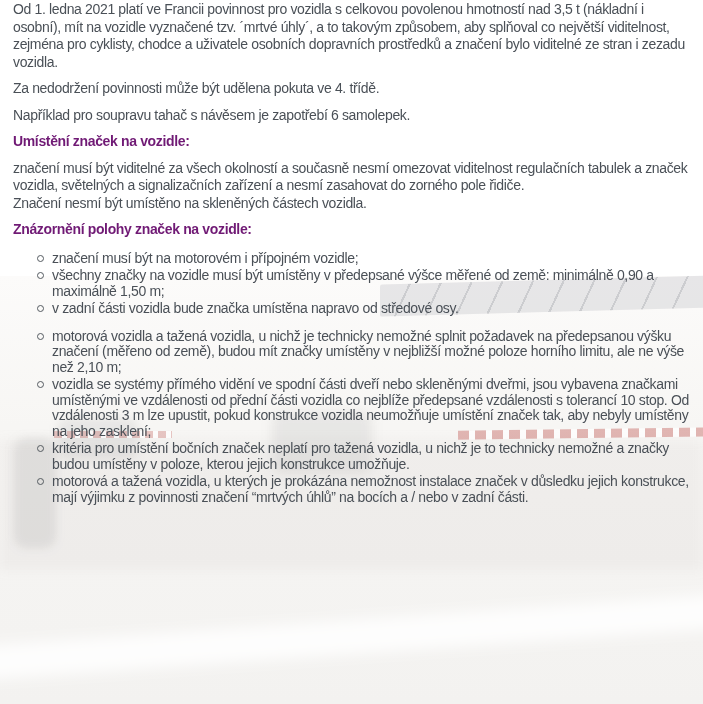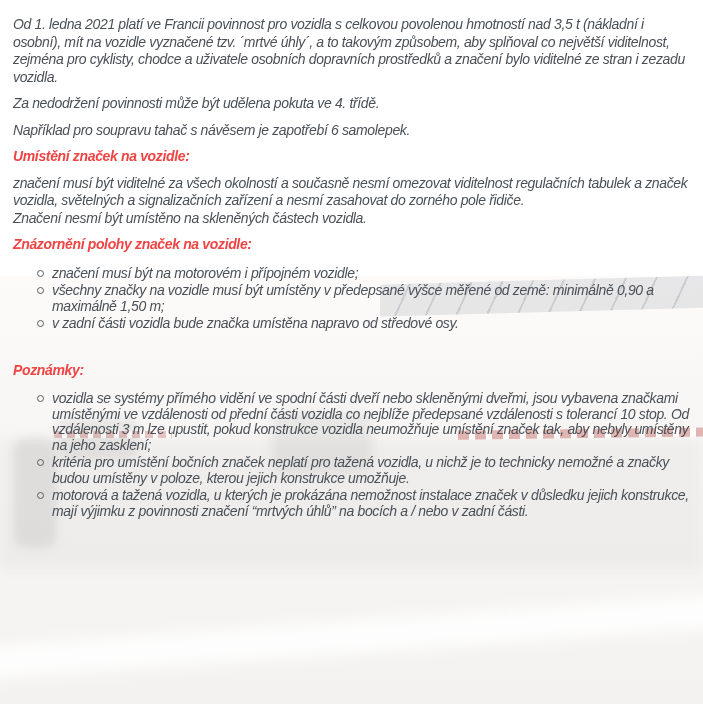--- a/index.html
+++ b/index.html
@@ -67,27 +67,26 @@
   .bg-streak {
     position: absolute; left: -60px; right: -60px; top: 620px; height: 34px;
     background: rgba(255, 255, 255, 0.85);
     transform: rotate(-4deg); filter: blur(7px);
   }
 
   
   .content {
     position: relative;
     z-index: 1;
-    padding: 16px 14px 0 13px;
-    font-style: italic;
+    padding: 1px 14px 0 13px;
   }
   p { margin: 0 0 9px 0; }
   .heading {
     font-weight: bold;
-    color: #ef4444;
+    color: #701a75;
     margin: 0 0 9px 0;
   }
   .heading-notes { margin-top: 30px; }
   ul {
     list-style: none;
     margin: 12px 0 9px 0;
     padding: 0;
     line-height: 15.5px;
   }
   li {
@@ -142,21 +141,21 @@
   </p>
 
   <p class="heading">Znázornění polohy značek na vozidle:</p>
 
   <ul>
     <li>značení musí být na motorovém i přípojném vozidle;</li>
     <li>všechny značky na vozidle musí být umístěny v předepsané výšce měřené od země: minimálně 0,90 a maximálně 1,50 m;</li>
     <li>v zadní části vozidla bude značka umístěna napravo od středové osy.</li>
   </ul>
 
-  <p class="heading heading-notes">Poznámky:</p>
 
   <ul>
+    <li>motorová vozidla a tažená vozidla, u nichž je technicky nemožné splnit požadavek na předepsanou výšku značení (měřeno od země), budou mít značky umístěny v nejbližší možné poloze horního limitu, ale ne výše než 2,10 m;</li>
     <li>vozidla se systémy přímého vidění ve spodní části dveří nebo skleněnými dveřmi, jsou vybavena značkami umístěnými ve vzdálenosti od přední části vozidla co nejblíže předepsané vzdálenosti s tolerancí 10 stop. Od vzdálenosti 3 m lze upustit, pokud konstrukce vozidla neumožňuje umístění značek tak, aby nebyly umístěny na jeho zasklení;</li>
     <li>kritéria pro umístění bočních značek neplatí pro tažená vozidla, u nichž je to technicky nemožné a značky budou umístěny v poloze, kterou jejich konstrukce umožňuje.</li>
     <li>motorová a tažená vozidla, u kterých je prokázána nemožnost instalace značek v důsledku jejich konstrukce, mají výjimku z povinnosti značení “mrtvých úhlů” na bocích a / nebo v zadní části.</li>
   </ul>
 
 </div>
 
 </body></html>

